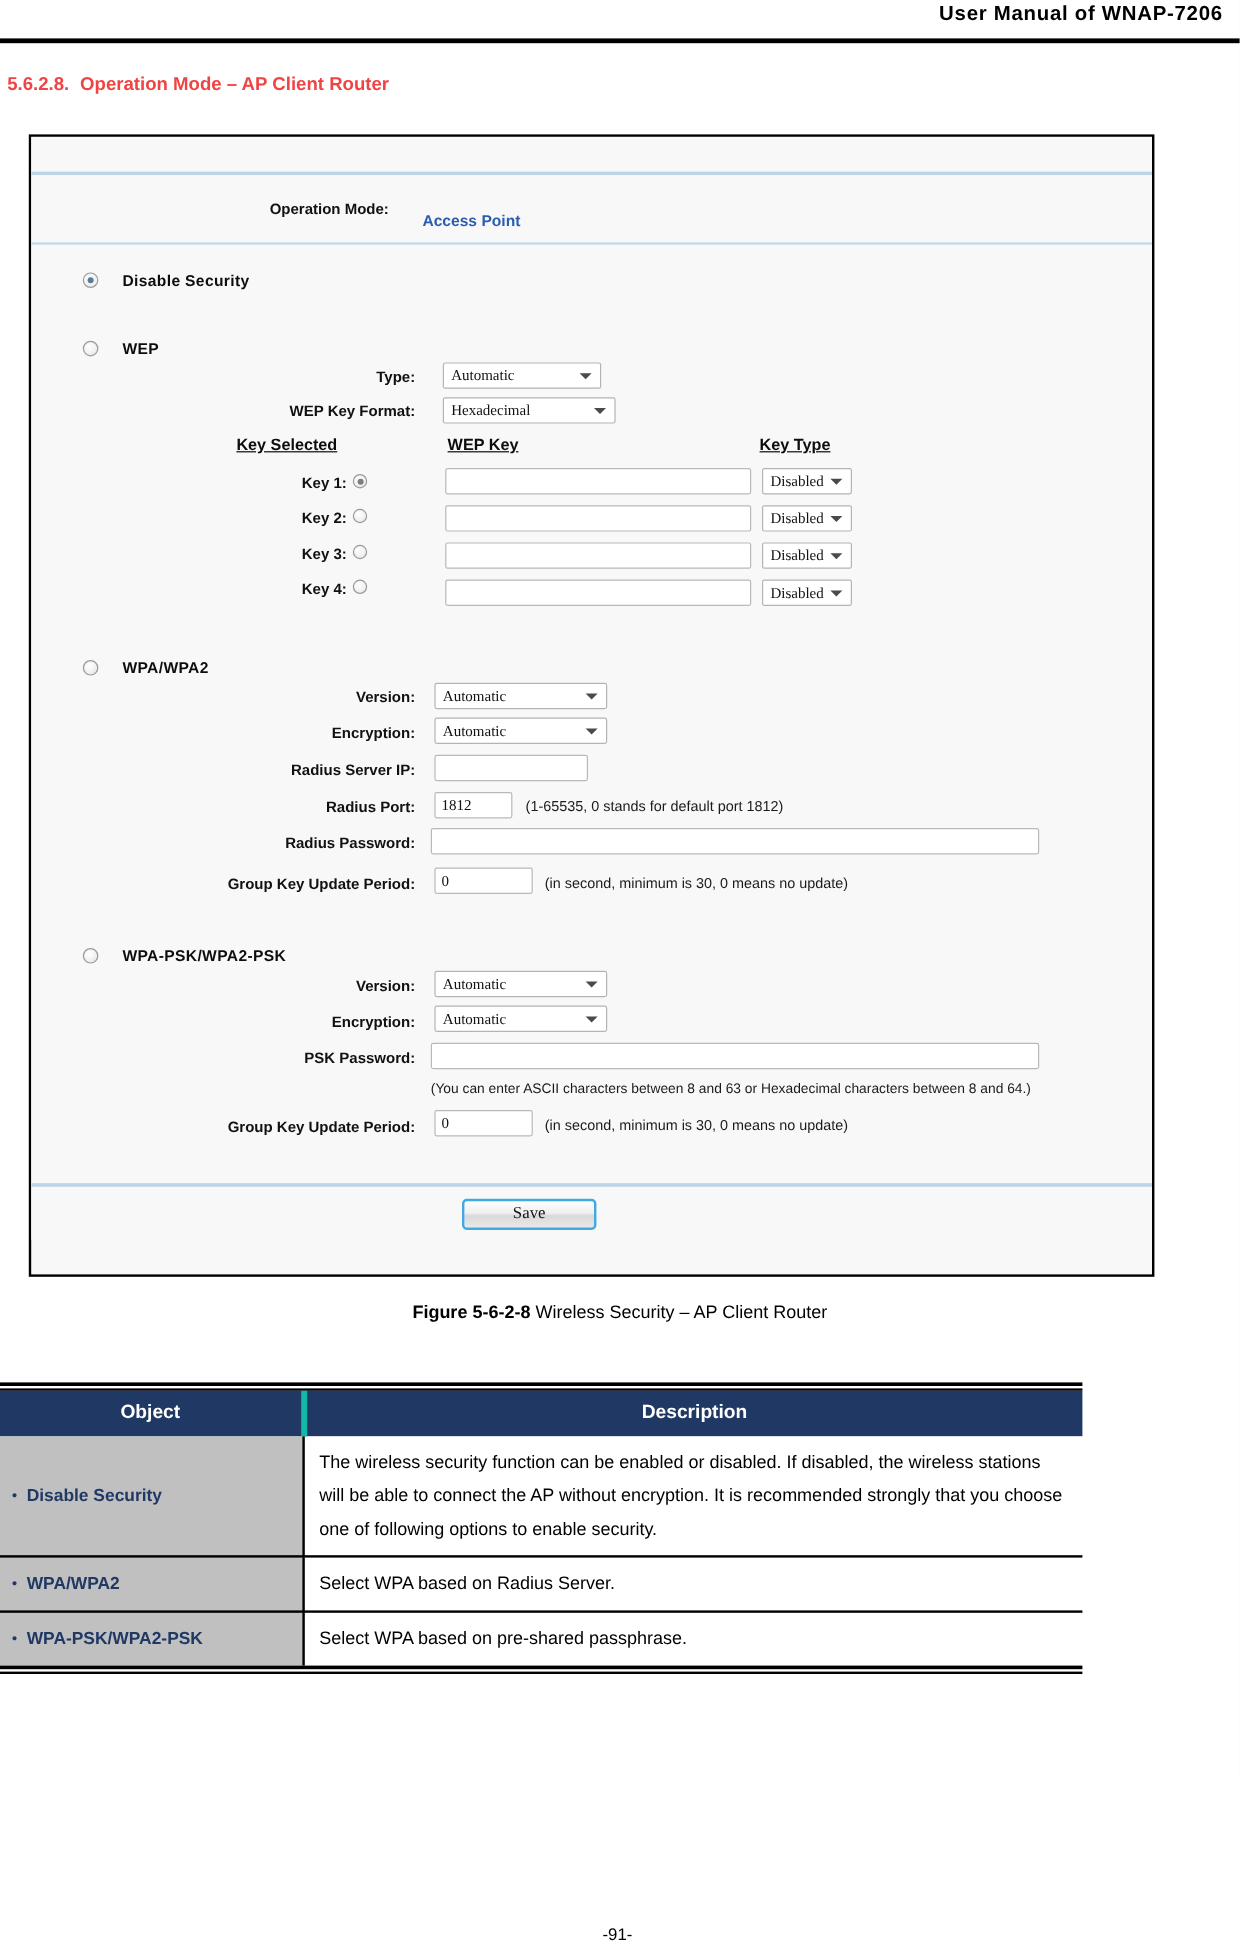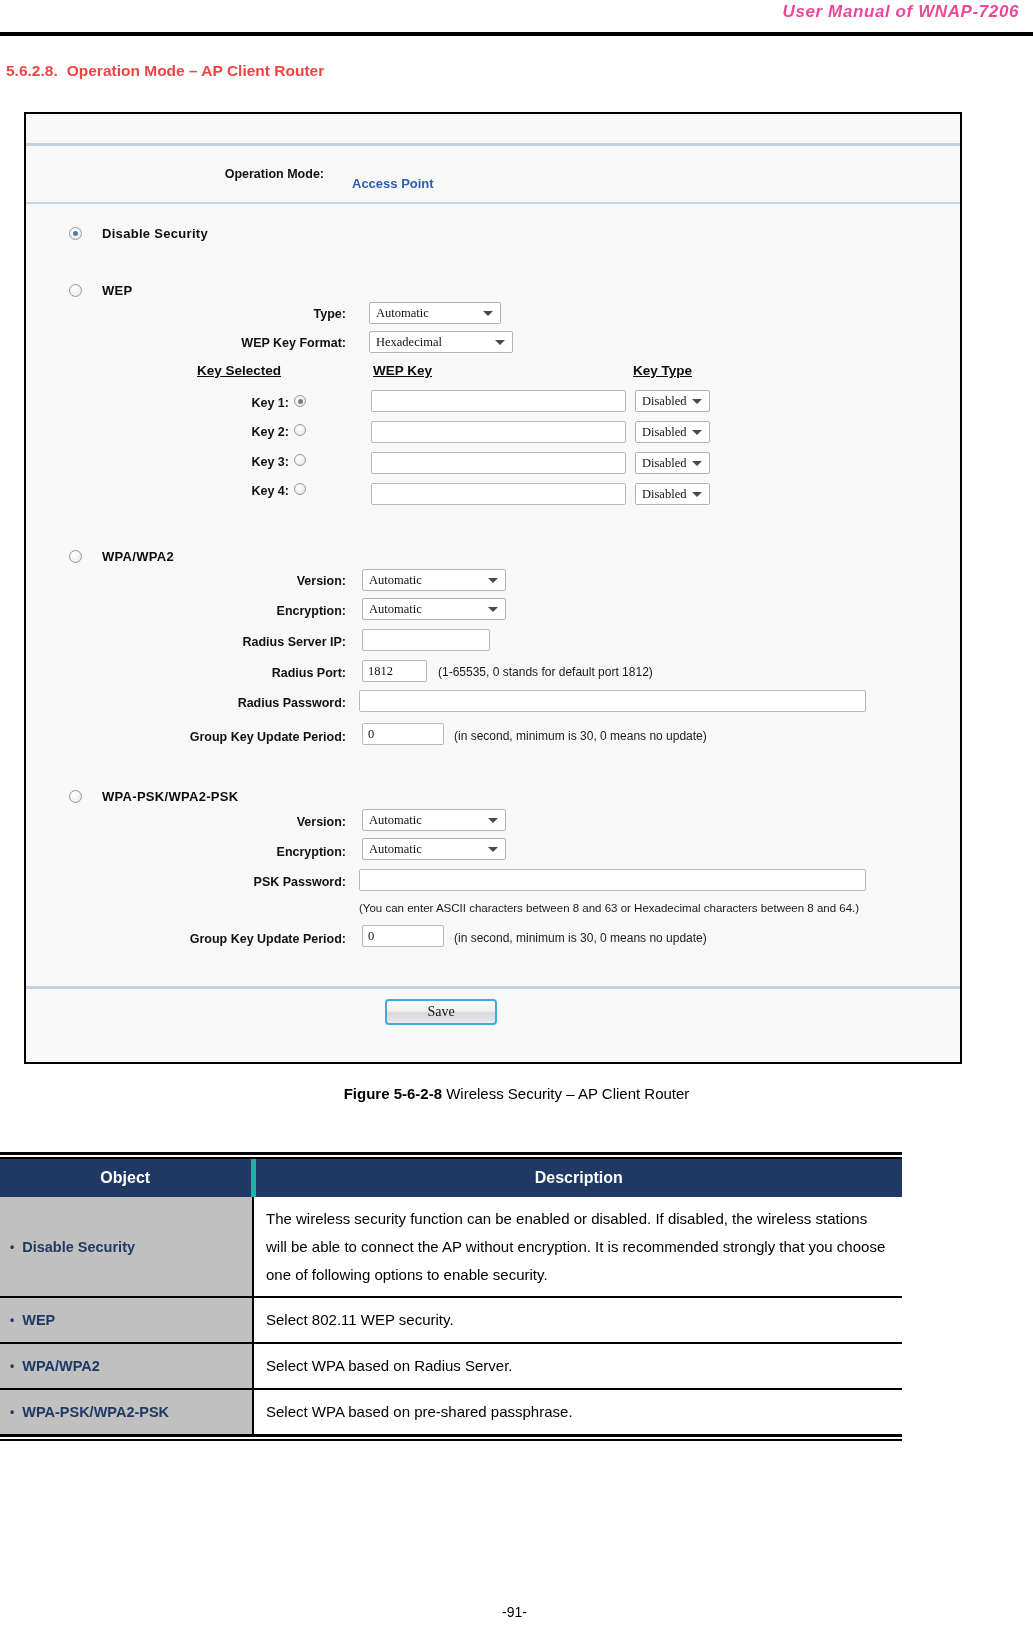--- a/index.html
+++ b/index.html
@@ -12,22 +12,22 @@
     position:relative;
     overflow:hidden;
   }
 
   
   .page-header {
     position:absolute; left:0; top:0; width:1033px; height:42px;
   }
   .manual-title {
     position:absolute; right:14px; top:2px;
-    font-size:17px; font-weight:bold; font-style:italic;
-    color:#ec4899; letter-spacing:0.6px;
+    font-size:17px; font-weight:bold; 
+    color:#000000; letter-spacing:0.6px;
     white-space:nowrap;
   }
   .header-rule {
     position:absolute; left:0; top:32px; width:1033px; height:4px;
     background:#000;
   }
 
   
   .section-heading {
     position:absolute; left:6px; top:62px;
@@ -381,26 +381,20 @@
     </thead>
     <tbody>
       <tr>
         <td class="obj">
           <span class="bullet">•</span><span>Disable Security</span>
         </td>
         <td class="desc-cell">The wireless security function can be enabled or disabled. If disabled, the wireless stations will be able to connect the AP without encryption. It is recommended strongly that you choose one of following options to enable security.</td>
       </tr>
       <tr>
         <td class="obj">
-          <span class="bullet">•</span><span>WEP</span>
-        </td>
-        <td class="desc-cell">Select 802.11 WEP security.</td>
-      </tr>
-      <tr>
-        <td class="obj">
           <span class="bullet">•</span><span>WPA/WPA2</span>
         </td>
         <td class="desc-cell">Select WPA based on Radius Server.</td>
       </tr>
       <tr>
         <td class="obj">
           <span class="bullet">•</span><span>WPA-PSK/WPA2-PSK</span>
         </td>
         <td class="desc-cell">Select WPA based on pre-shared passphrase.</td>
       </tr>

